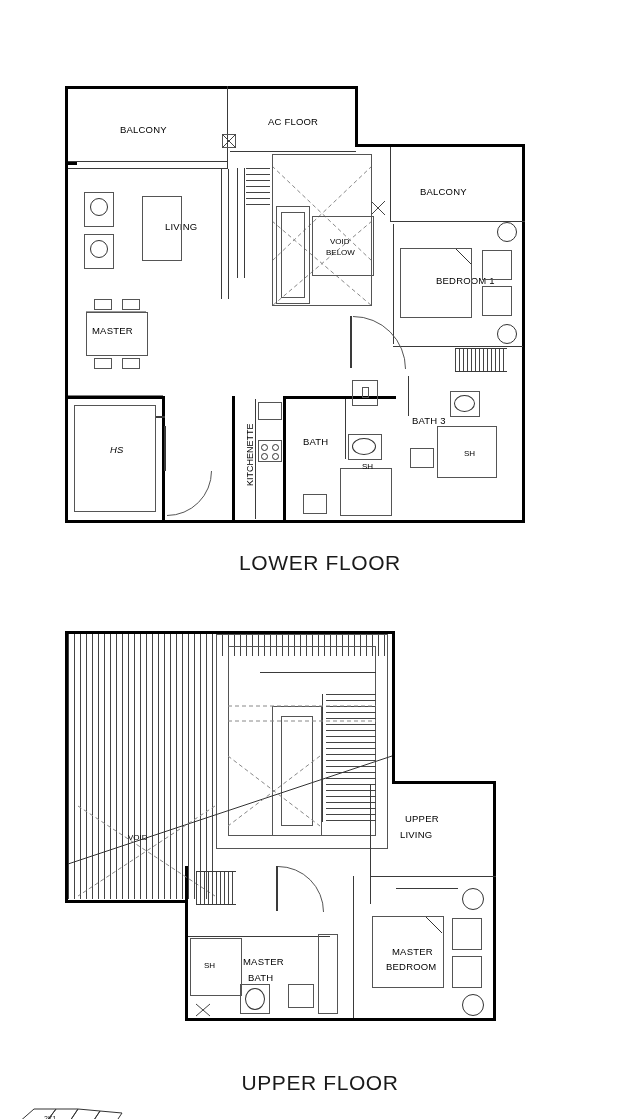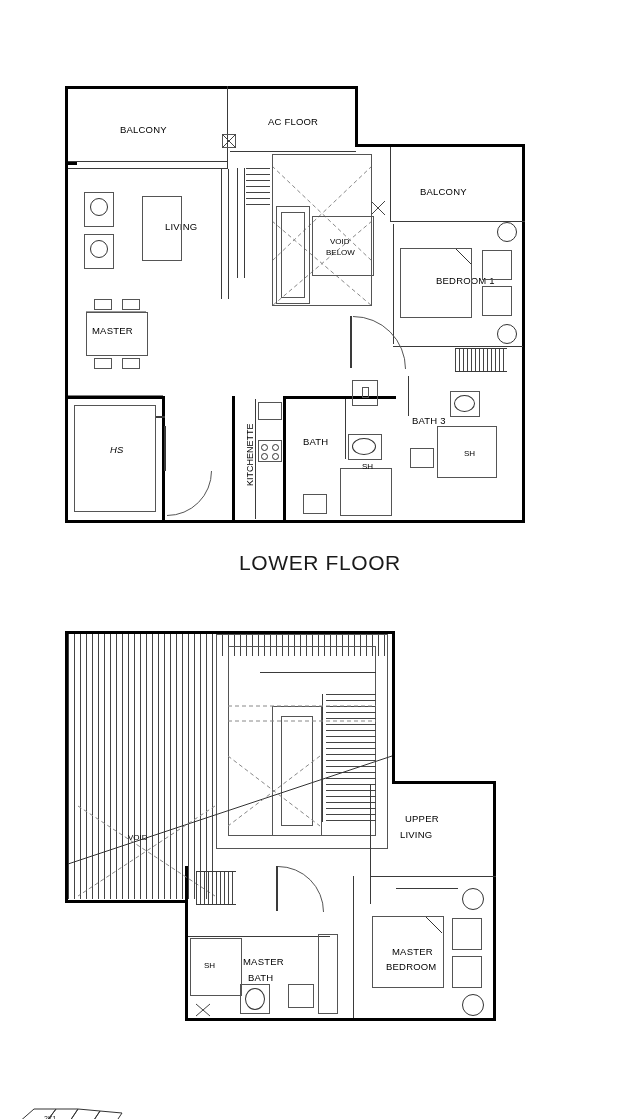--- a/index.html
+++ b/index.html
@@ -307,20 +307,21 @@
     <div class="box-thin" style="left:190px;top:362px;width:52px;height:58px;"></div>
     <div class="lbl-sm" style="left:204px;top:386px;font-size:8px;">SH</div>
     <div class="box-thin" style="left:240px;top:408px;width:30px;height:30px;"></div>
     <div class="ell" style="left:245px;top:412px;width:20px;height:22px;"></div>
     <div class="box-thin" style="left:288px;top:408px;width:26px;height:24px;"></div>
     <div class="box-thin" style="left:318px;top:358px;width:20px;height:80px;"></div>
 
     <div class="arc" style="left:232px;top:290px;width:90px;height:90px;clip-path:polygon(50% 0, 100% 0, 100% 50%, 50% 50%);"></div>
     <div class="thin" style="left:276px;top:290px;width:2px;height:45px;"></div>
 
+    <div class="floor-title" style="left:0;top:1040px;width:640px;top:495px;">UPPER FLOOR</div>
   </div>
 
   <div class="keyplan" style="left:0;top:1085px;width:200px;height:34px;">
     <svg width="200" height="40" class="overlay">
       <polygon points="18,22 34,8 56,8 44,24" fill="none" stroke="#333" stroke-width="1"></polygon>
       <polygon points="44,24 56,8 78,8 66,26" fill="none" stroke="#333" stroke-width="1"></polygon>
       <polygon points="66,26 78,8 100,10 88,28" fill="none" stroke="#333" stroke-width="1"></polygon>
       <polygon points="88,28 100,10 122,12 110,30" fill="none" stroke="#333" stroke-width="1"></polygon>
       <line x1="18" y1="22" x2="14" y2="34" stroke="#333" stroke-width="1"></line>
       <line x1="110" y1="30" x2="155" y2="34" stroke="#333" stroke-width="1"></line>

